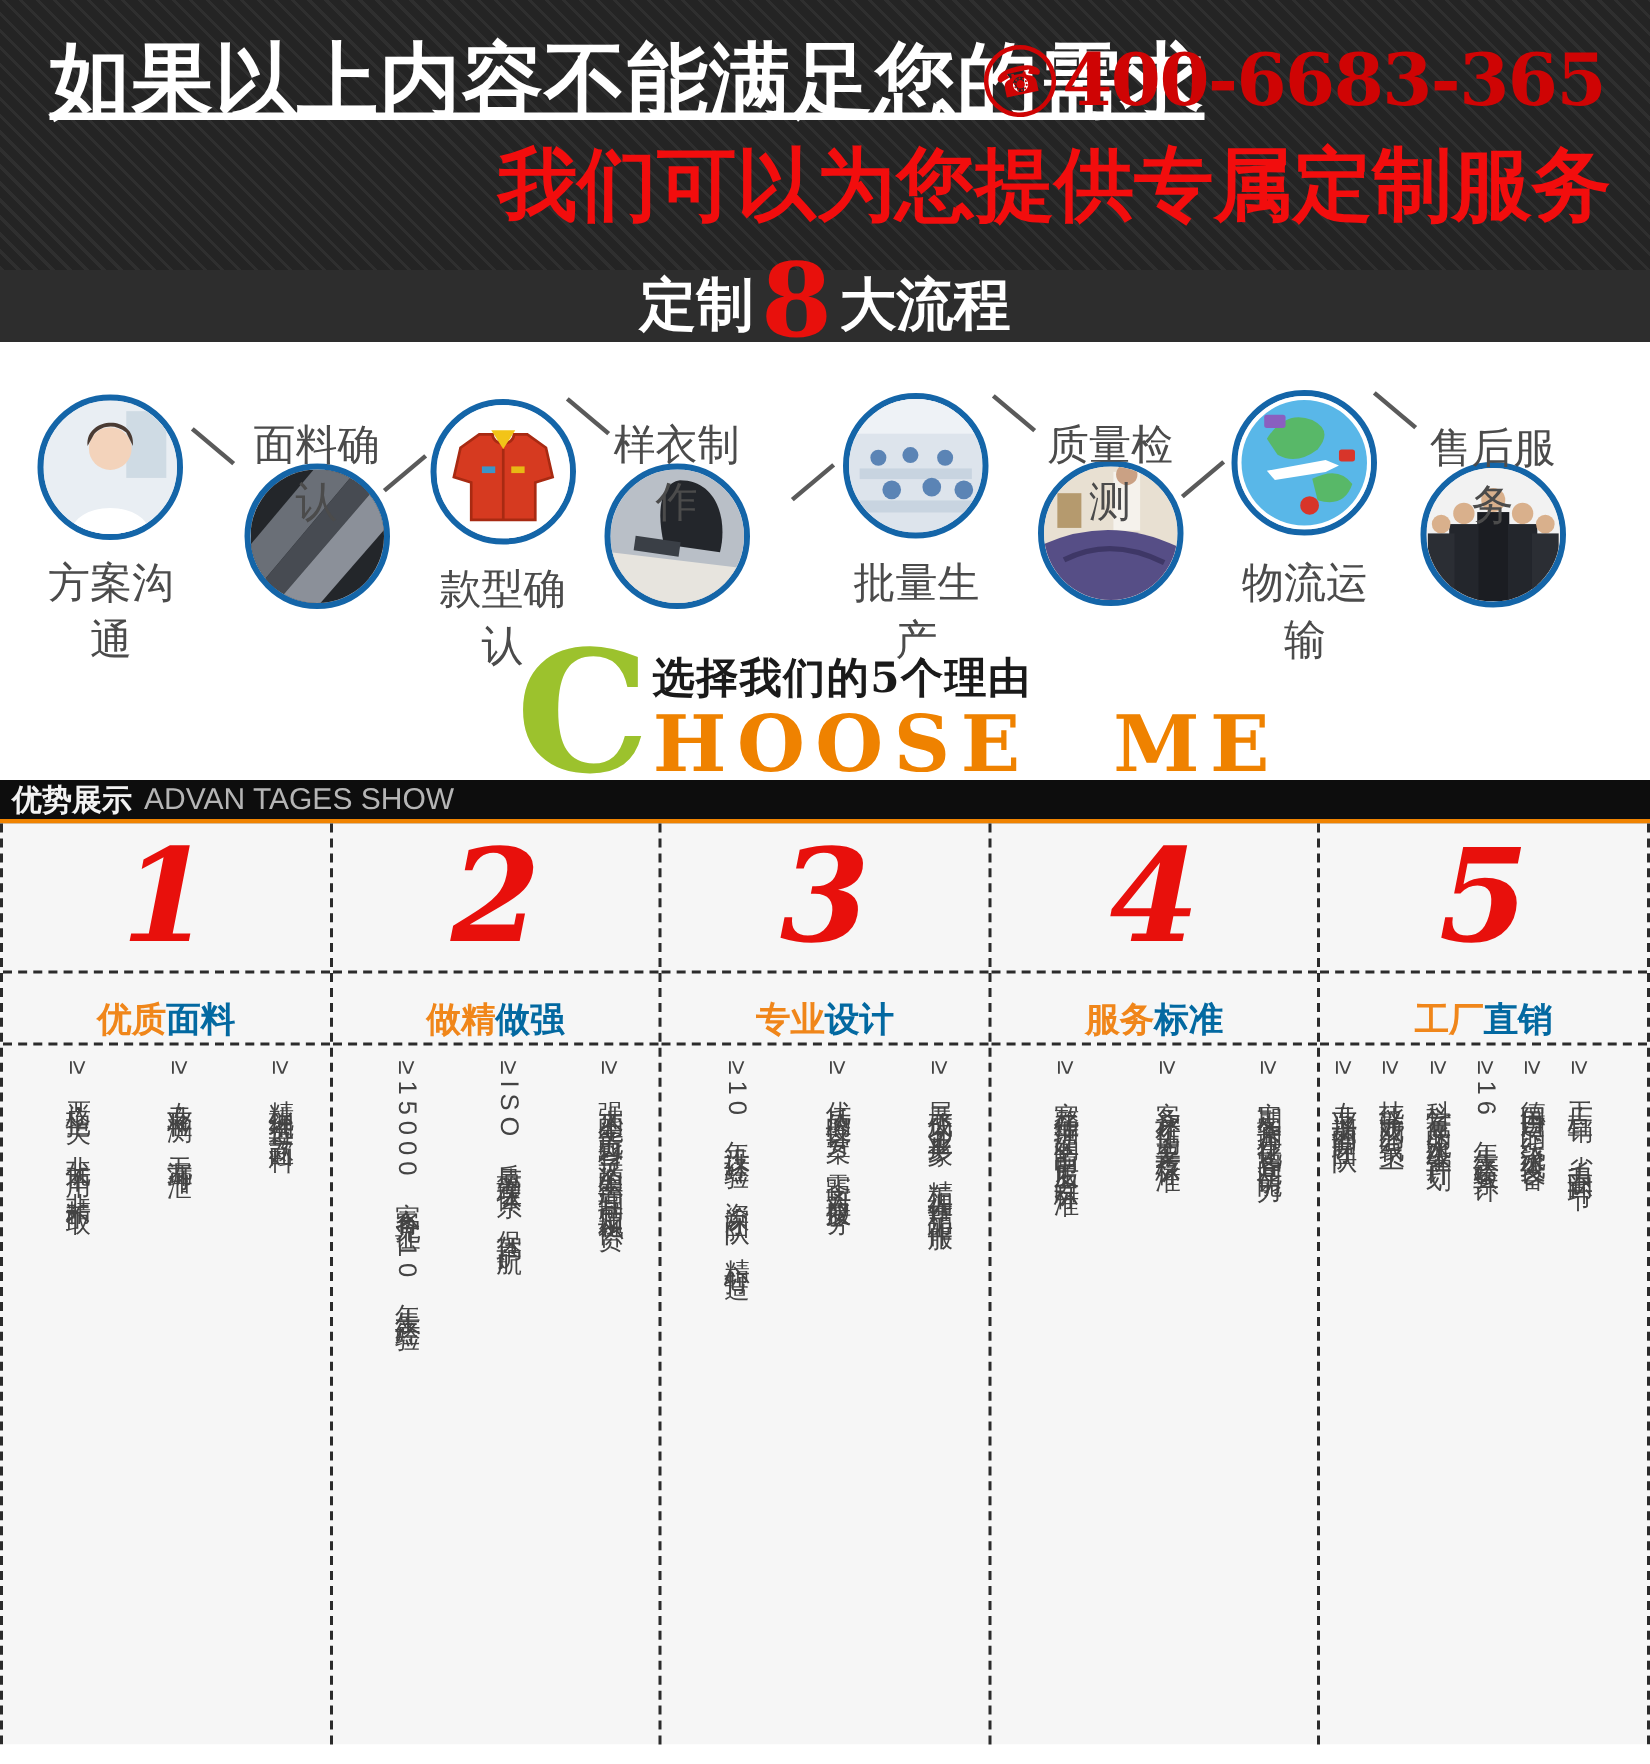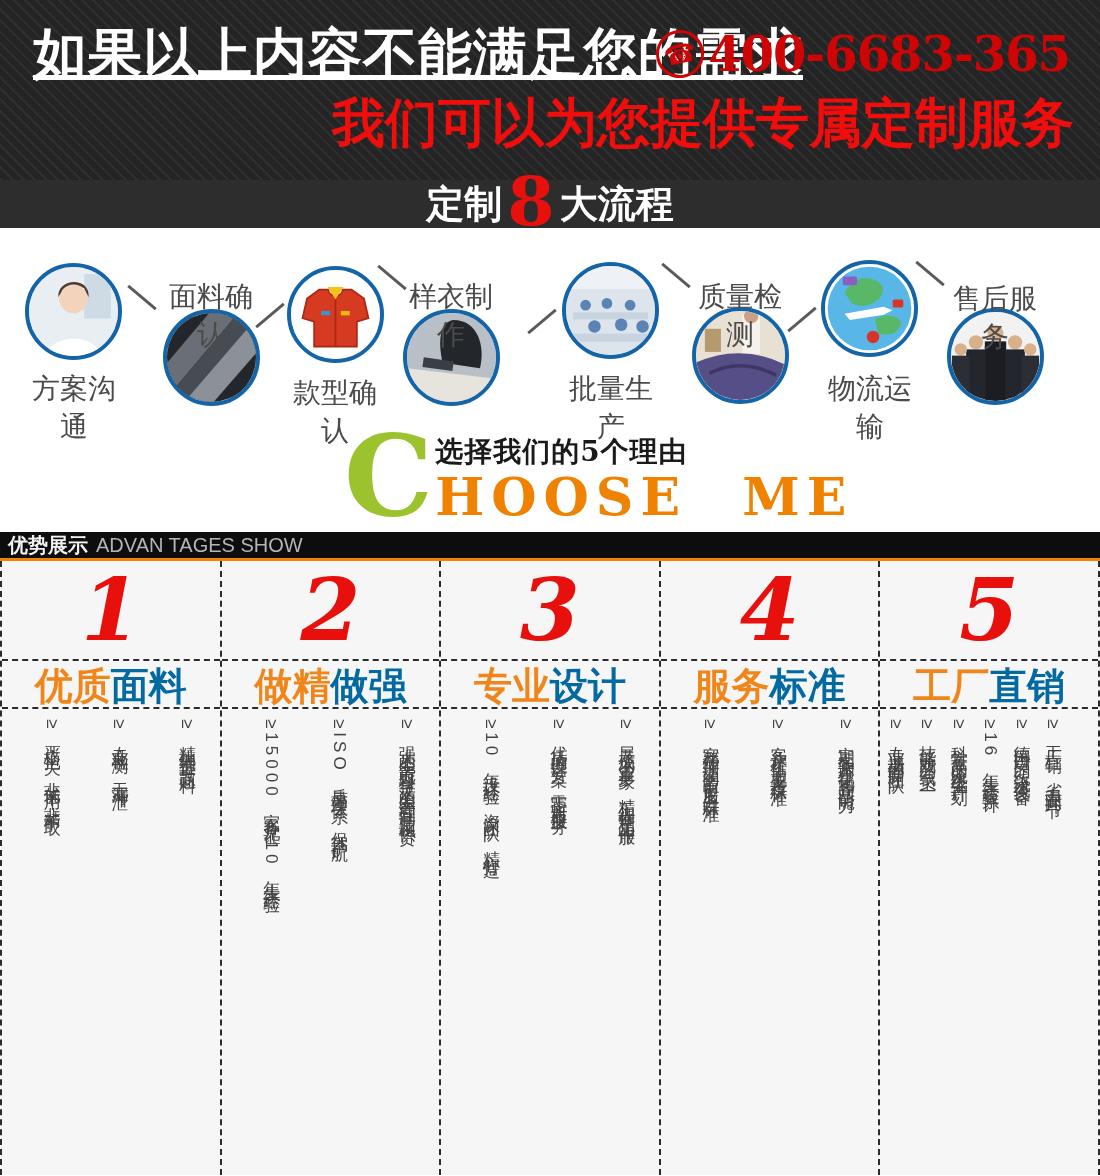--- a/index.html
+++ b/index.html
@@ -42,34 +42,34 @@
   .choose-c{font-family:"DejaVu Serif",serif;font-weight:bold;font-size:112px;
     line-height:92px;color:#9cc22d;}
   .choose-right{margin-left:2px;}
   .choose-cn{font-family:"DejaVu Serif",serif;font-weight:bold;font-size:28px;
     color:#1a1a1a;line-height:44px;letter-spacing:1px;}
   .choose-en{font-family:"DejaVu Serif",serif;font-weight:bold;font-size:52px;
     color:#ef8200;line-height:46px;letter-spacing:7px;word-spacing:30px;}
 
   
   .adv-bar{height:26px;background:#0d0d0d;border-bottom:3px solid #f08300;
-    display:flex;align-items:center;padding-left:8px;margin-top:12px;}
+    display:flex;align-items:center;padding-left:8px;}
   .adv-bar-cn{color:#f2f2f2;font-size:20px;font-weight:bold;margin-right:8px;}
   .adv-bar-en{color:#b5b5b5;font-size:20px;}
 
   
   .columns-section{height:614px;background:#f6f6f6;display:flex;
     border-left:2px dashed #2b2b2b;border-right:2px dashed #2b2b2b;box-sizing:border-box;}
   .col{flex:1;min-width:0;}
   .col + .col{border-left:2px dashed #2b2b2b;}
   .num-row{height:98px;display:flex;align-items:center;justify-content:center;}
   .big-num{font-family:"DejaVu Serif",serif;font-style:italic;font-weight:bold;
     font-size:86px;color:#e8100c;line-height:90px;}
   .header-row{height:46px;border-top:2px dashed #2b2b2b;border-bottom:2px dashed #2b2b2b;
-    display:flex;align-items:flex-start;justify-content:center;font-size:38px;font-weight:bold;
+    display:flex;align-items:flex-end;justify-content:center;font-size:23px;font-weight:bold;
     white-space:nowrap;}
   .hl{color:#f0861a;}
   .rest{color:#0369a1;}
   .items{height:455px;box-sizing:border-box;padding:10px 12px 0 0;
     writing-mode:vertical-rl;text-orientation:mixed;}
   .items p{margin:0 0 0 32px;font-size:17px;color:#434343;letter-spacing:4px;line-height:2.1;}
   .col.tight .items p{margin-left:0;line-height:1.85;}
 
   .footer-strip{height:17px;background:#ffffff;}
 </style>

